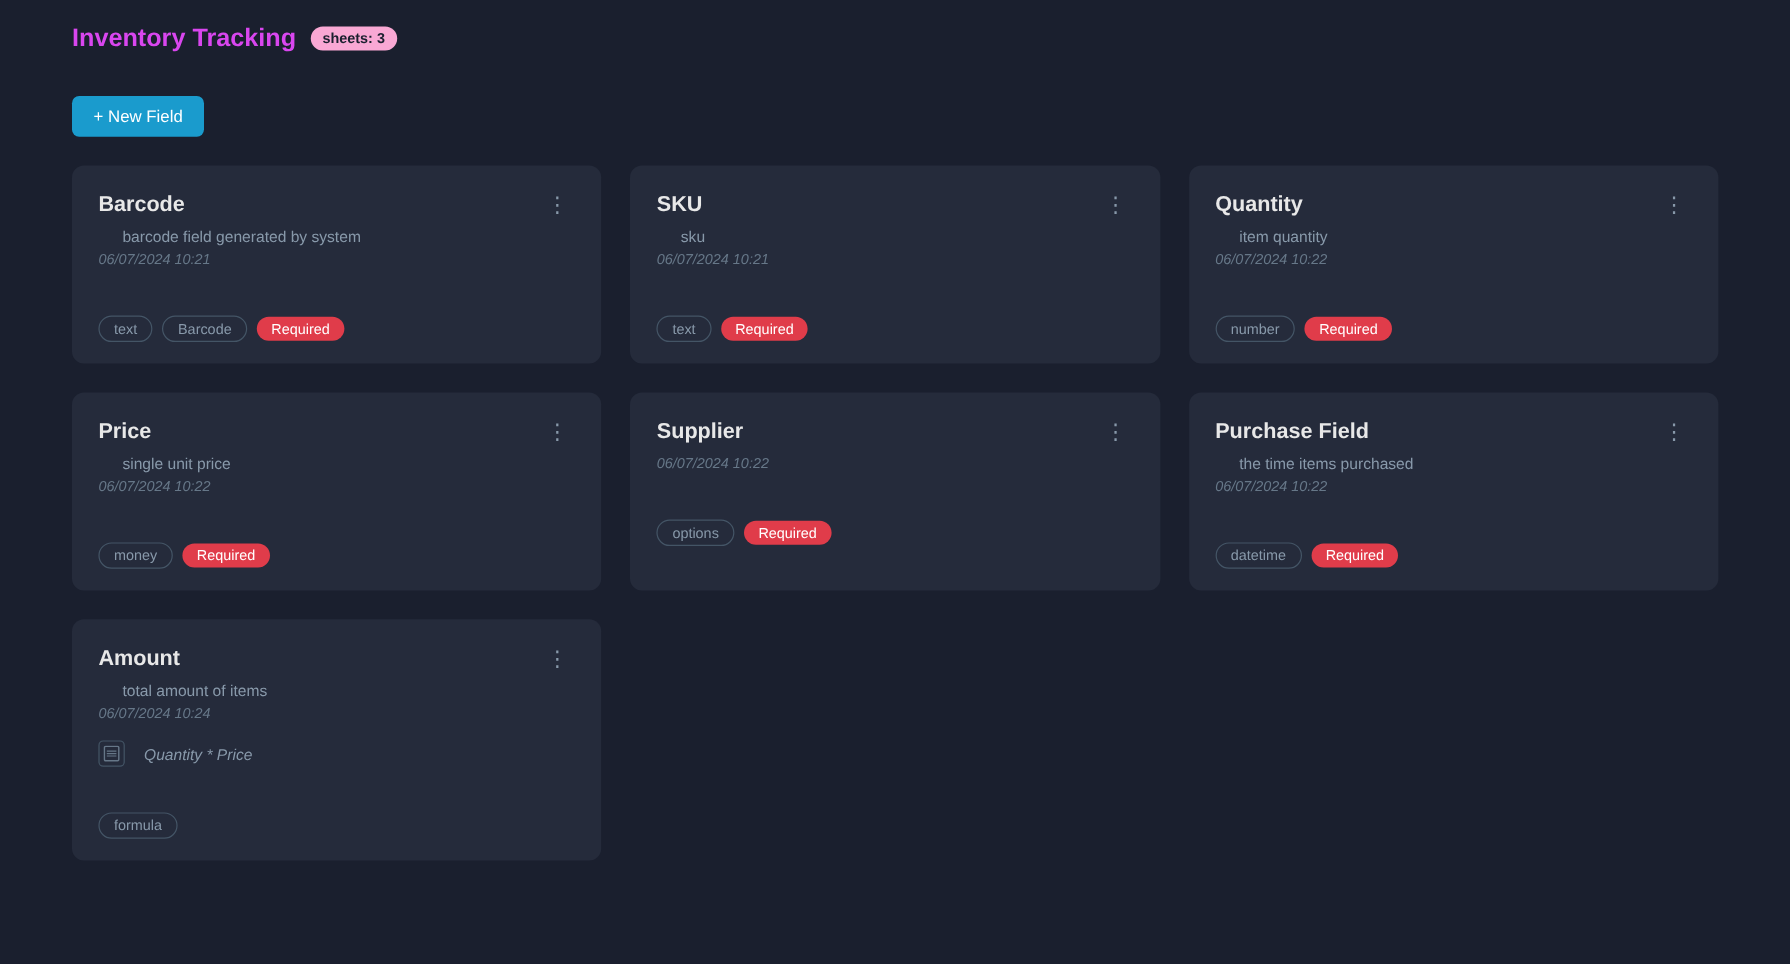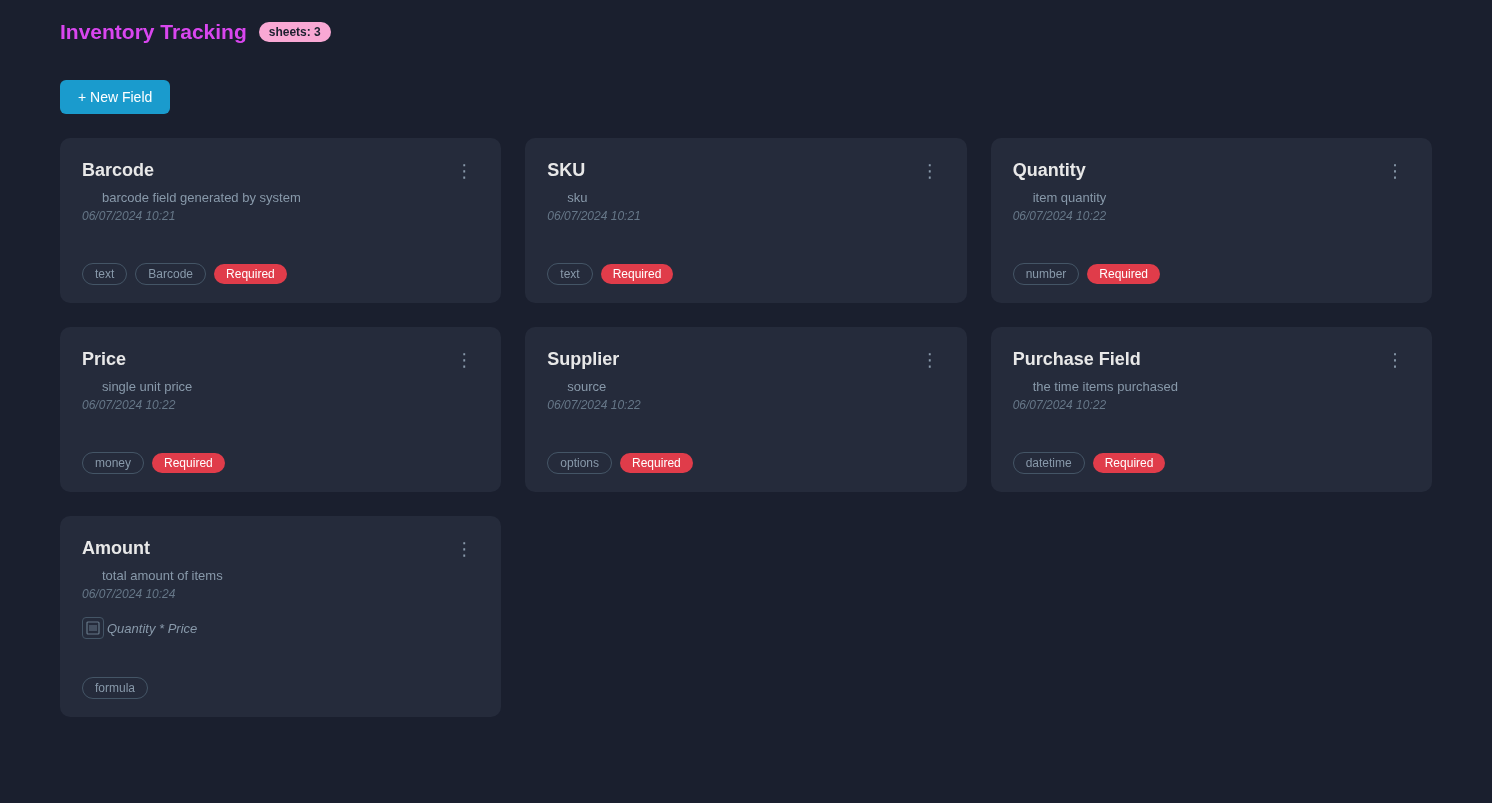--- a/index.html
+++ b/index.html
@@ -132,21 +132,21 @@
     }
 
     .tag-required {
       background-color: #e03c4a;
       color: #fff;
     }
 
     .formula-row {
       display: flex;
       align-items: center;
-      gap: 3px;
+      gap: 16px;
       margin-bottom: 14px;
     }
 
     .formula-icon {
       width: 22px;
       height: 22px;
       border: 1px solid #445566;
       border-radius: 4px;
       display: flex;
       align-items: center;
@@ -220,21 +220,20 @@
         <div class="card-tags">
           <span class="tag tag-outline">money</span>
           <span class="tag tag-required">Required</span>
         </div>
       </div>
       <div class="card">
         <div class="card-header">
           <span class="card-title">Supplier</span>
           <button class="card-menu-btn">⋮</button>
         </div>
-        <div class="card-description">source</div>
         <div class="card-date">06/07/2024 10:22</div>
         <div class="card-tags">
           <span class="tag tag-outline">options</span>
           <span class="tag tag-required">Required</span>
         </div>
       </div>
       <div class="card">
         <div class="card-header">
           <span class="card-title">Purchase Field</span>
           <button class="card-menu-btn">⋮</button>

